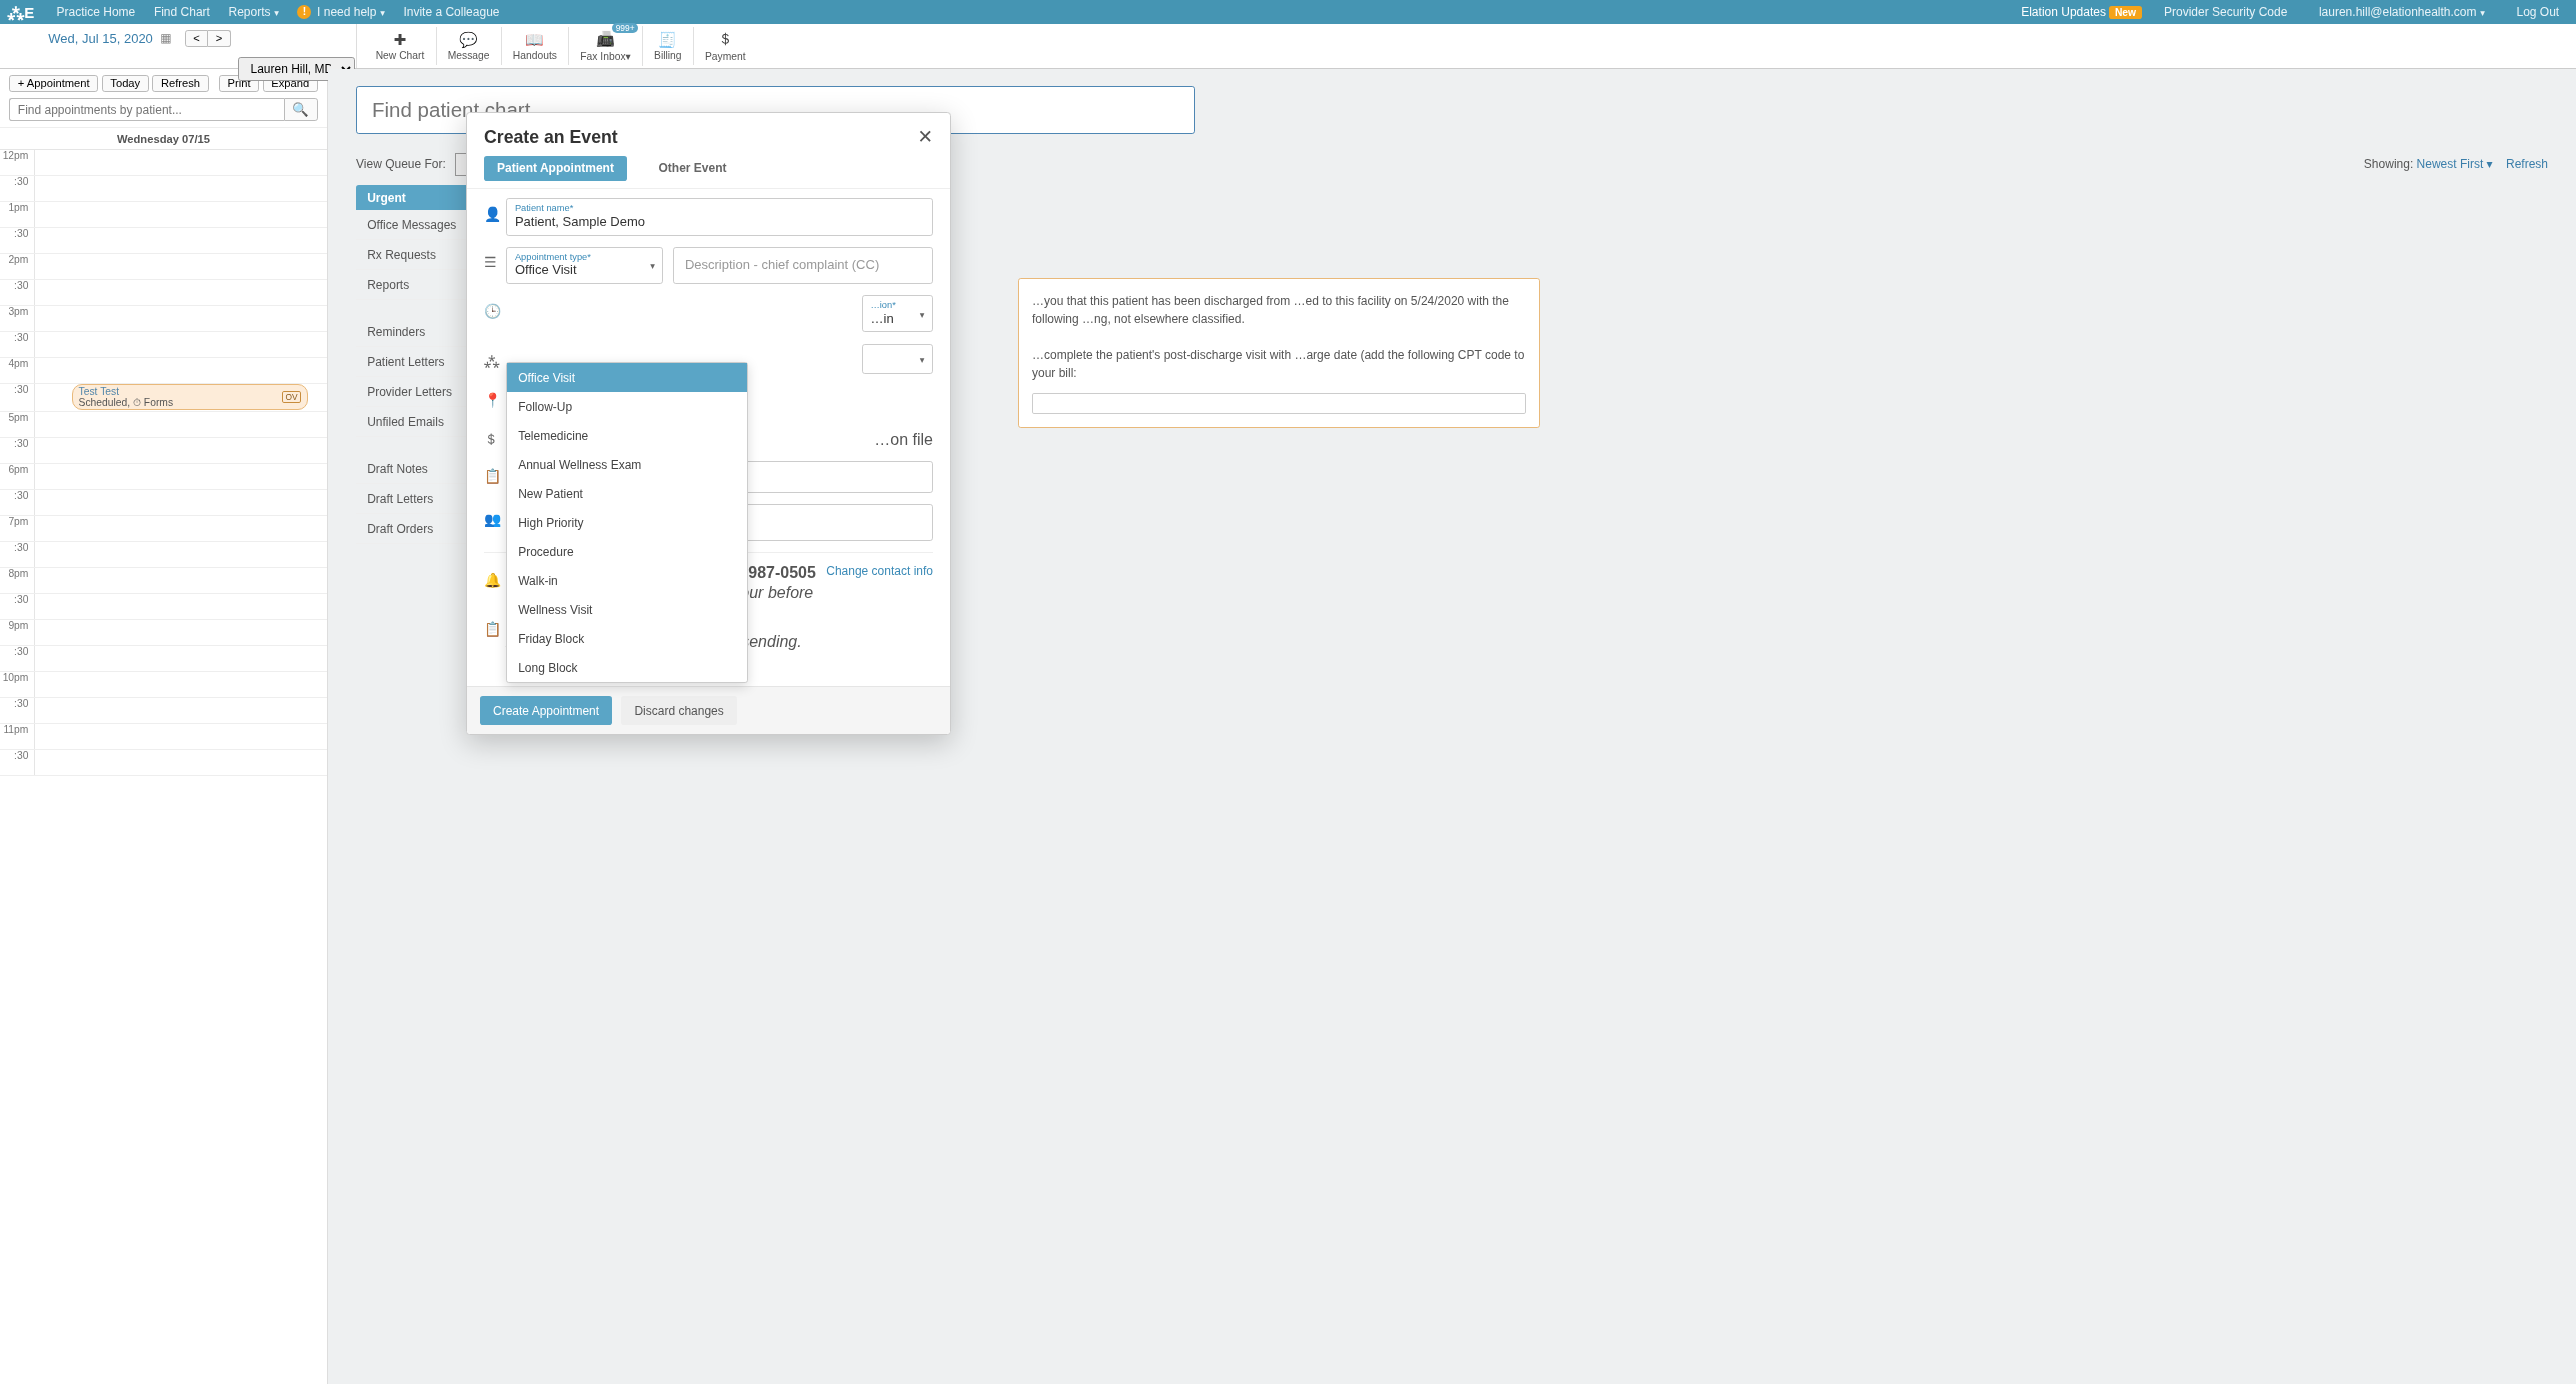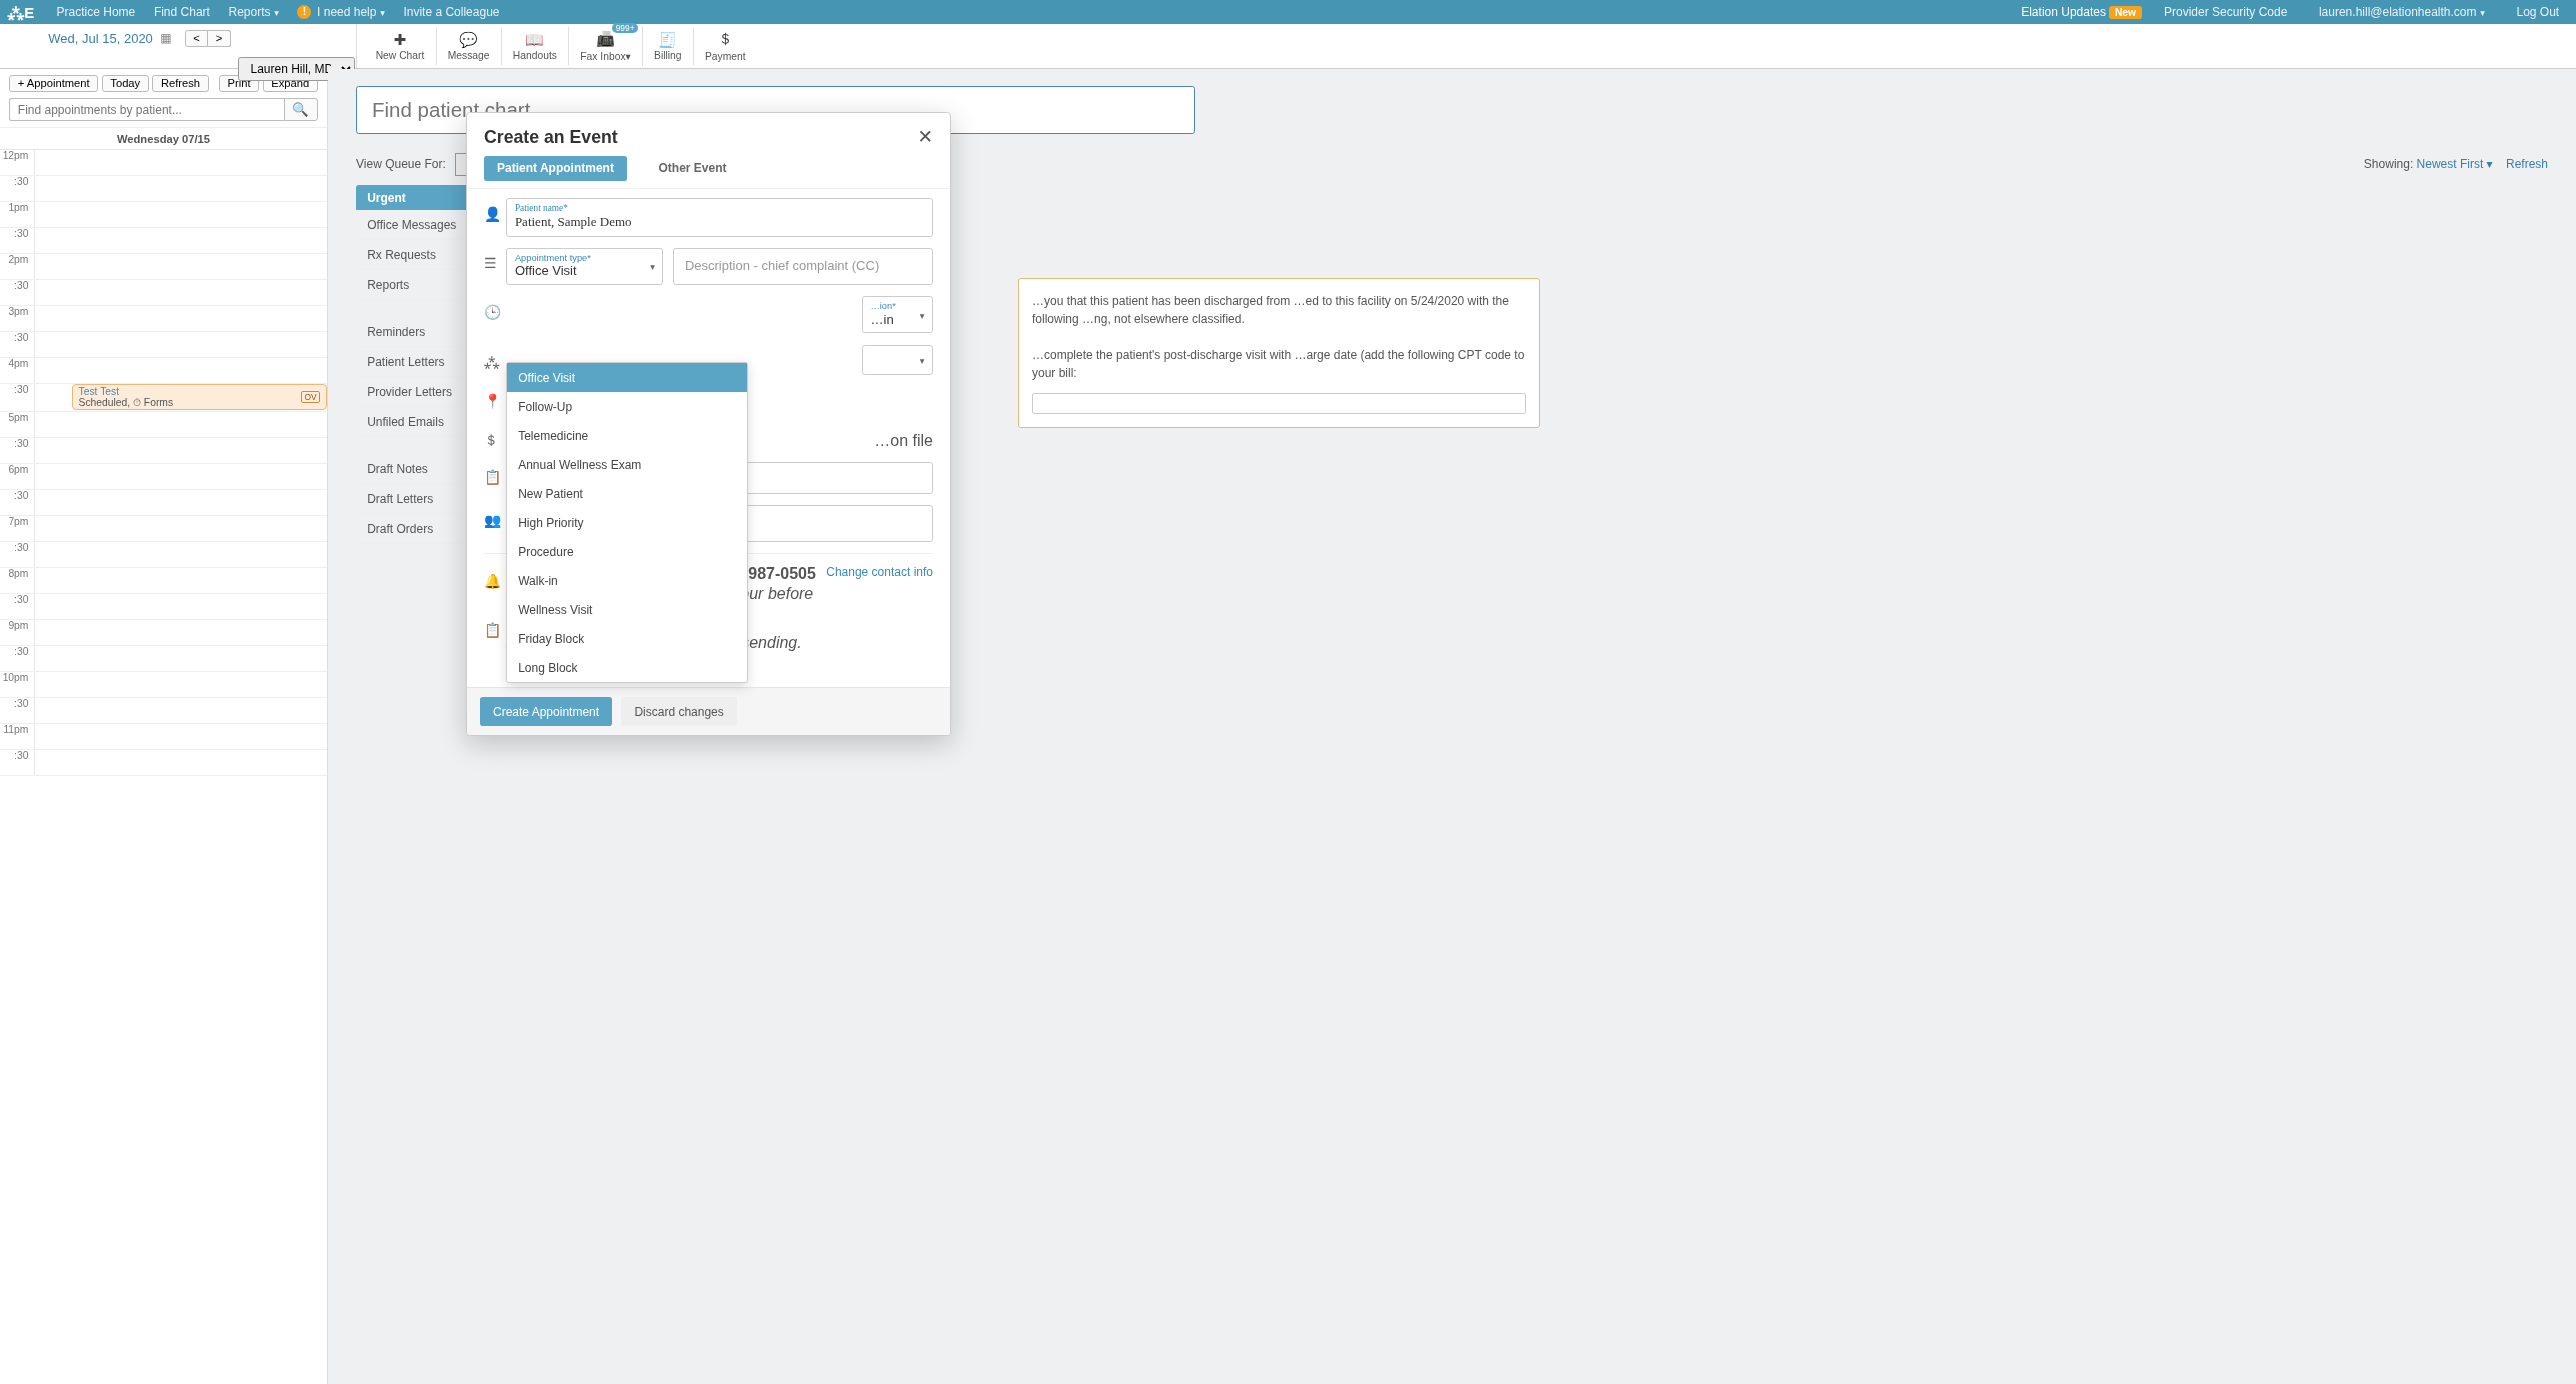--- a/index.html
+++ b/index.html
@@ -32,21 +32,21 @@
 .btnrow { display:flex; gap:3.7px; margin-bottom:5.6px;}
 .btnrow .spacer { flex:1; }
 .searchrow { display:flex; }
 .searchinput { flex:1; border:0.9px solid #bbb; border-right:none; border-radius:2.8px 0 0 2.8px; padding:3.7px 7.5px; font-size:12px;}
 .searchbtn { border:0.9px solid #bbb; border-radius:0 2.8px 2.8px 0; background:#fafafa; padding:0 7.5px; cursor:pointer;}
 .dayheader { text-align:center; font-weight:600; padding:4.7px 0; border-bottom:0.9px solid #e5e5e5; font-size:11.2px; color:#555;}
 .schedule { flex:1; overflow:auto; position:relative;}
 .slot { display:flex; border-bottom:0.9px solid #eee; height:26px;}
 .slot .tm { width:35px; text-align:right; padding-right:5.6px; font-size:10.3px; color:#777; border-right:0.9px solid #e5e5e5;}
 .slot .body { flex:1; position:relative;}
-.appt-card { position:absolute; left:37px; right:0; top:0; background:#fdecd9; border:0.9px solid #e9b97a; border-radius:4px; padding:1.9px 5.6px; font-size:10.3px; height:26px; overflow:hidden; display:flex; align-items:center; justify-content:space-between;}
+.appt-card { position:absolute; left:37px; right:19px; top:0; background:#fdecd9; border:0.9px solid #e9b97a; border-radius:10px; padding:1.9px 5.6px; font-size:10.3px; height:26px; overflow:hidden; display:flex; align-items:center; justify-content:space-between;}
 .appt-card .ov { border:0.9px solid #c78c3c; color:#8a5a1c; font-size:8.4px; padding:0 2.8px; border-radius:1.9px; }
 .appt-name { color:#5286aa; font-weight:500;}
 
 .main { flex:1; background:#eef0f1; overflow:auto; padding:17px 28px; position:relative;}
 .searchbox-big { width:839px; border:1.9px solid #4e86b3; border-radius:2.8px; padding:11.2px 15px; font-size:20.5px; color:#1d4ed8; background:#fff; margin-bottom:18.6px;}
 .queue-row { display:flex; align-items:center; gap:9.3px; margin-bottom:9.3px;}
 .queue-row .label { color:#555; }
 .queue-row select { border:0.9px solid #999; padding:1.9px 5.6px;}
 .queue-row .right { margin-left:auto; color:#555;}
 .queue-row .link { color:#3a7eaa; cursor:pointer;}
@@ -62,21 +62,21 @@
 .tabs { display:flex; gap:18.6px; padding:0 17px 7.5px; border-bottom:0.9px solid #eee;}
 .tab { padding:5.6px 13px; font-size:12px; color:#666; cursor:pointer;font-weight:bold;}
 .tab.active { background:#5aa5c6; color:#fff; border-radius:2.8px; font-weight:600;}
 .form-body { padding:9.3px 17px 3.7px; }
 .form-row { display:flex; align-items:flex-start; margin-bottom:11.2px;}
 .row-icon { width:22.4px; color:#666; font-size:14px; padding-top:7.5px;}
 .row-content { flex:1; display:flex; gap:9.3px;}
 .field { border:0.9px solid #ccc; border-radius:2.8px; padding:3.7px 7.5px 5.6px; background:#fff; position:relative;}
 .field .flabel { font-size:9.3px; color:#3a8ab7; margin-bottom:0.9px;}
 .field .fvalue { font-size:13px; color:#333;}
-.field.w-full { flex:1;font-family:Liberation Serif, serif; }
+.field.w-full { flex:1; }
 .field .chev { position:absolute; right:7.5px; top:50%; transform:translateY(-50%); font-size:9.3px; color:#666;}
 .desc-field { flex:1; border:0.9px solid #ccc; border-radius:2.8px; padding:9.3px 11.2px; color:#999; font-size:13px;}
 .dropdown { position:absolute; left:39px; top:173px; width:242px; background:#fff; border:0.9px solid #ccc; border-radius:2.8px; box-shadow:0 3.7px 11.2px rgba(0,0,0,0.15); z-index:60;}
 .dropdown .item { padding:7.5px 11.2px; font-size:12px; color:#444; cursor:pointer;}
 .dropdown .item.highlight { background:#5aa5c6; color:#fff;}
 .note-line { color:#555; font-size:16px;}
 .note-line.bold { font-weight:600;}
 .note-line.italic { font-style:italic;}
 .change-link { color:#3a8ab7; font-size:12px; cursor:pointer;text-align:center;}
 .modal-footer { background:#f5f5f5; padding:9.3px 13px; display:flex; gap:9.3px; border-top:0.9px solid #e5e5e5; border-radius:0 0 3.7px 3.7px;}

